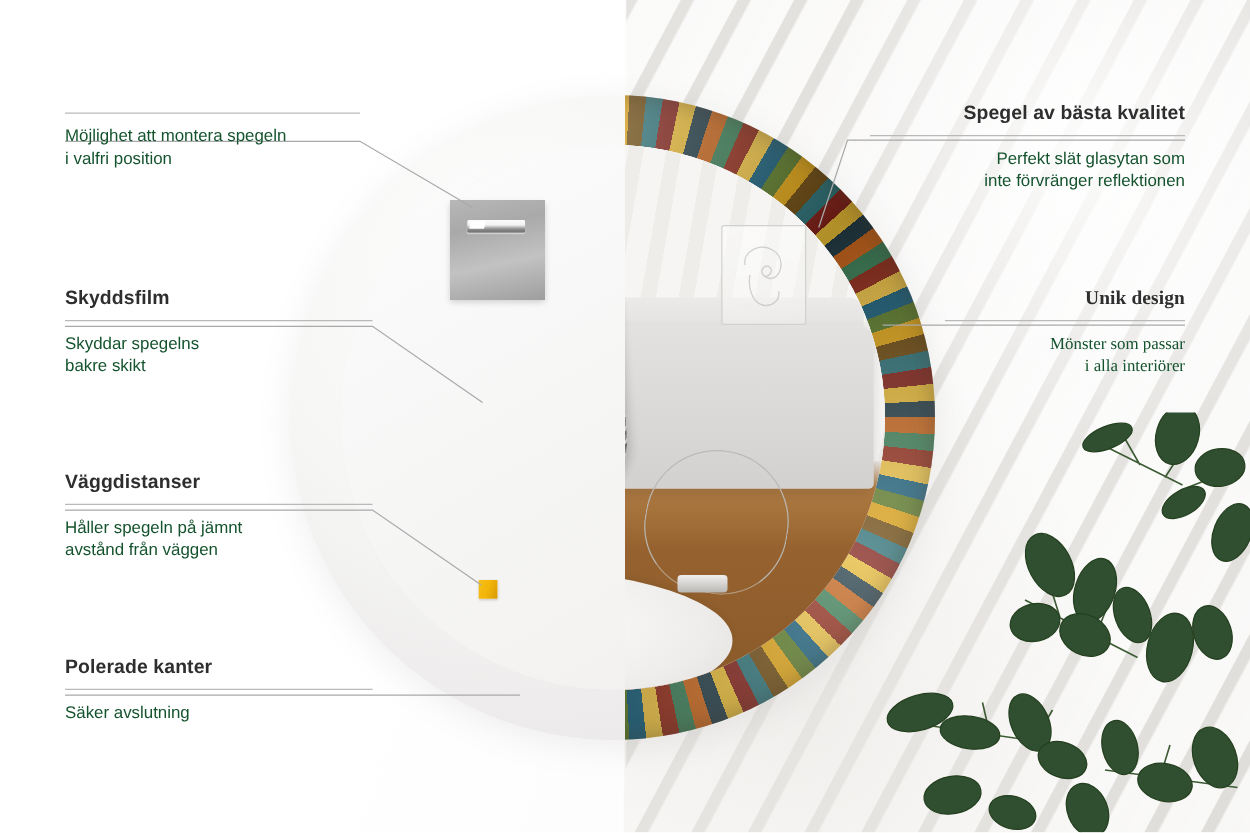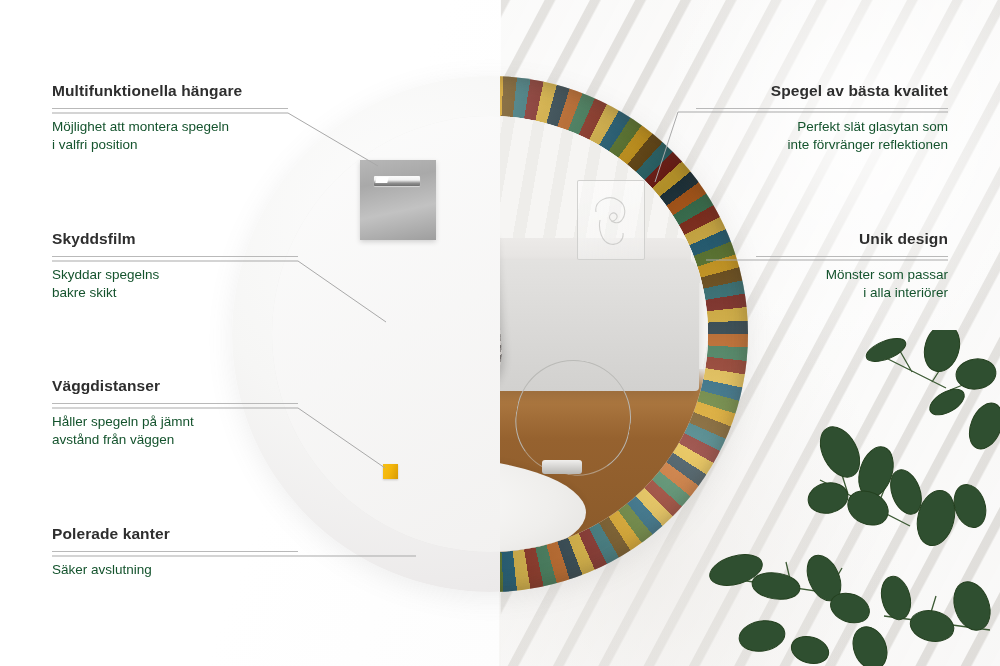--- a/index.html
+++ b/index.html
@@ -163,21 +163,20 @@
   <svg class="leader">
     <polyline points="52,113 288,113 378,166" fill="none" stroke="#a9a9a9" stroke-width="1"></polyline>
     <polyline points="52,261 298,261 386,322" fill="none" stroke="#a9a9a9" stroke-width="1"></polyline>
     <polyline points="52,408 298,408 385,468" fill="none" stroke="#a9a9a9" stroke-width="1"></polyline>
     <polyline points="52,556 416,556" fill="none" stroke="#a9a9a9" stroke-width="1"></polyline>
     <polyline points="948,112 678,112 655,182" fill="none" stroke="#a9a9a9" stroke-width="1"></polyline>
     <polyline points="948,260 706,260" fill="none" stroke="#a9a9a9" stroke-width="1"></polyline>
   </svg>
 
   <div class="callout left-callout" style="top:82px;width:236px;">
-    <div class="c-title">Multifunktionella hängare</div>
     <div class="c-rule"></div>
     <div class="c-desc">Möjlighet att montera spegeln
 i valfri position</div>
   </div>
 
   <div class="callout left-callout" style="top:230px;width:246px;">
     <div class="c-title">Skyddsfilm</div>
     <div class="c-rule"></div>
     <div class="c-desc">Skyddar spegelns
 bakre skikt</div>
@@ -196,21 +195,21 @@
     <div class="c-desc">Perfekt slät glasytan som
 inte förvränger reflektionen</div>
   </div>
 
   <div class="callout left-callout" style="top:525px;width:246px;">
     <div class="c-title">Polerade kanter</div>
     <div class="c-rule"></div>
     <div class="c-desc">Säker avslutning</div>
   </div>
 
-  <div class="callout right-callout" style="top:230px;right:52px;width:192px;">
+  <div class="callout right-callout" style="top:230px;right:52px;width:192px;font-family:Liberation Serif, serif;">
     <div class="c-title">Unik design</div>
     <div class="c-rule"></div>
     <div class="c-desc">Mönster som passar
 i alla interiörer</div>
   </div>
 
   <svg style="position:absolute;left:700px;top:330px;width:300px;height:336px;">
     <g fill="#2f4f30" stroke="#24401f" stroke-width="1">
       <g stroke="#3c5a34" stroke-width="1.3" fill="none">
         <path d="M178 24 L246 58 M212 42 L196 14 M232 52 L250 24 M250 60 L286 46"></path>

